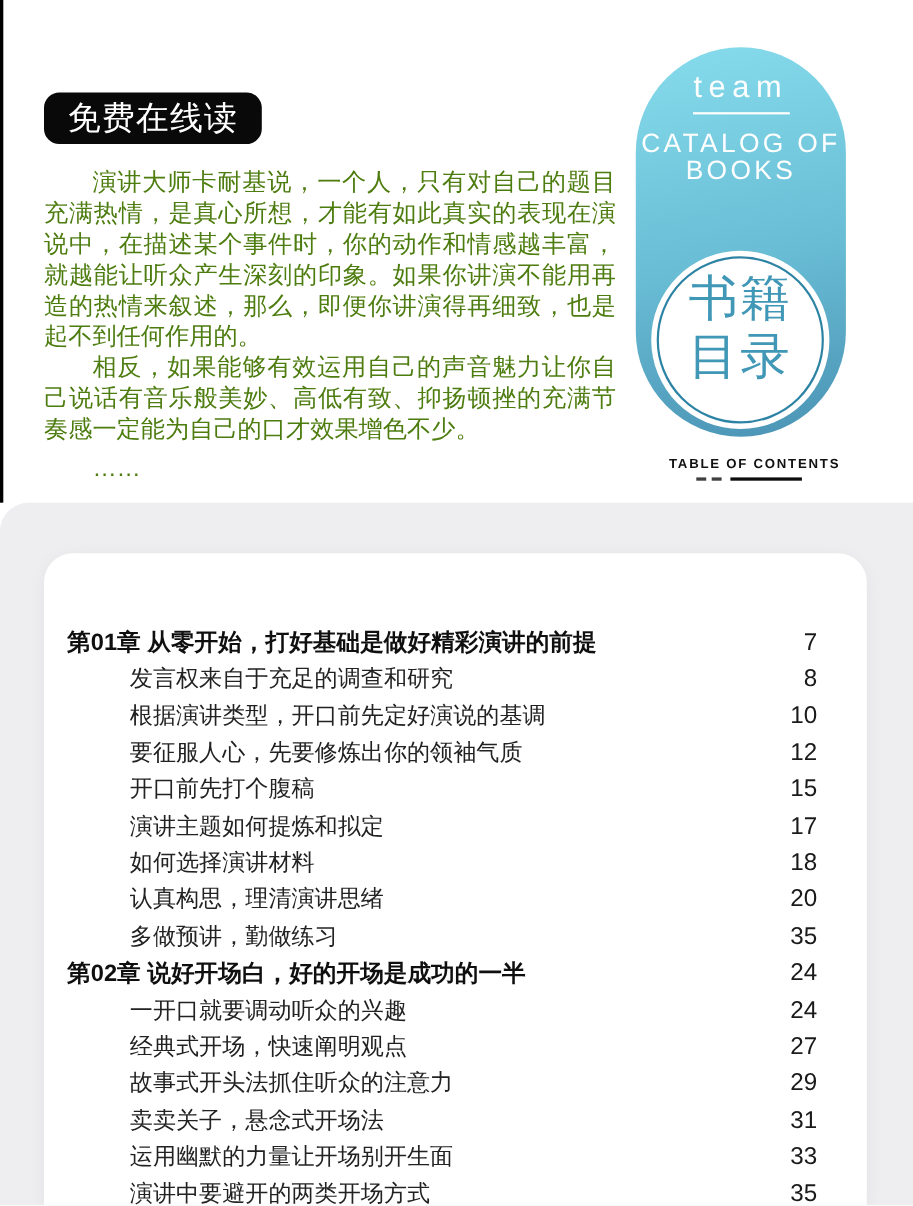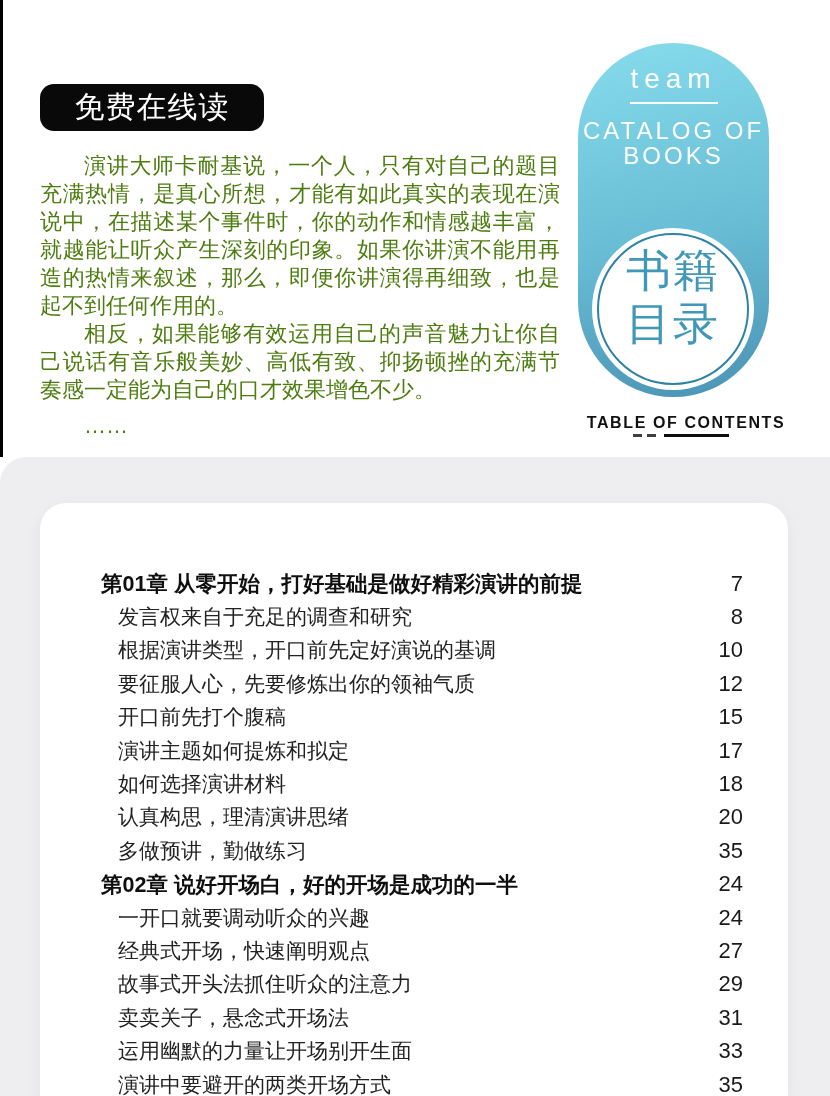--- a/index.html
+++ b/index.html
@@ -8,21 +8,21 @@
     width:830px;height:1096px;
     overflow:hidden;
     background:#ffffff;
     font-family:"Liberation Sans","DejaVu Sans",sans-serif;
   }
   
   .left-accent{
     position:absolute;left:0;top:0;width:3px;height:457px;background:#000000;
   }
   .free-read-tag{
-    position:absolute;left:40px;top:84px;width:224px;height:47px;
+    position:absolute;left:40px;top:84px;width:198px;height:47px;
     background:#090909;border-radius:14px;
     display:flex;align-items:center;justify-content:center;
   }
   .free-read-tag span{
     color:#ffffff;font-size:30px;letter-spacing:1px;
   }
   .intro{
     position:absolute;left:40px;top:152px;width:520px;
     color:#4d7c0f;font-size:22px;line-height:28px;
     text-align:justify;
@@ -54,21 +54,21 @@
     border:2px solid #2d83a4;border-radius:50%;
   }
   .badge .circle .circle-text{
     position:relative;padding-top:16px;
     font-size:45px;line-height:53px;letter-spacing:2px;
     color:#4097b6;
   }
   .toc-caption{
     position:absolute;left:586px;top:414px;width:200px;
     text-align:center;color:#111111;
-    font-size:16px;font-weight:bold;letter-spacing:1.6px;
+    font-size:12px;font-weight:bold;letter-spacing:1.6px;
   }
   .dash-deco{
     position:absolute;left:633px;top:434px;
     display:flex;align-items:center;gap:5px;
   }
   .dash-deco .dash{width:9px;height:3px;background:#3f3f3f;}
   .dash-deco .bar{width:65px;height:3px;background:#0d0d0d;margin-left:3px;}
   
   .gray-section{
     position:absolute;left:0;top:457px;width:830px;height:639px;
@@ -79,21 +79,21 @@
     background:#ffffff;border-radius:26px 26px 0 0;
     box-shadow:0 4px 16px rgba(0,0,0,0.05);
     padding-top:64px;box-sizing:border-box;
   }
   .toc-row{
     height:33.4px;display:flex;align-items:center;
     padding-left:78px;padding-right:45px;
     font-size:21px;color:#222222;
   }
   .toc-row.chapter{
-    padding-left:61px;font-weight:bold;font-size:21.5px;color:#0f0f0f;gap:45px;
+    padding-left:21px;font-weight:bold;font-size:21.5px;color:#0f0f0f;gap:45px;
   }
   .toc-row .toc-label{flex:1;white-space:nowrap;overflow:hidden;}
   .toc-row .toc-page{
     font-size:22px;color:#1a1a1a;font-weight:normal;text-align:right;min-width:34px;
   }
 </style>
 </head>
 <body>
 
 <div class="screen">

